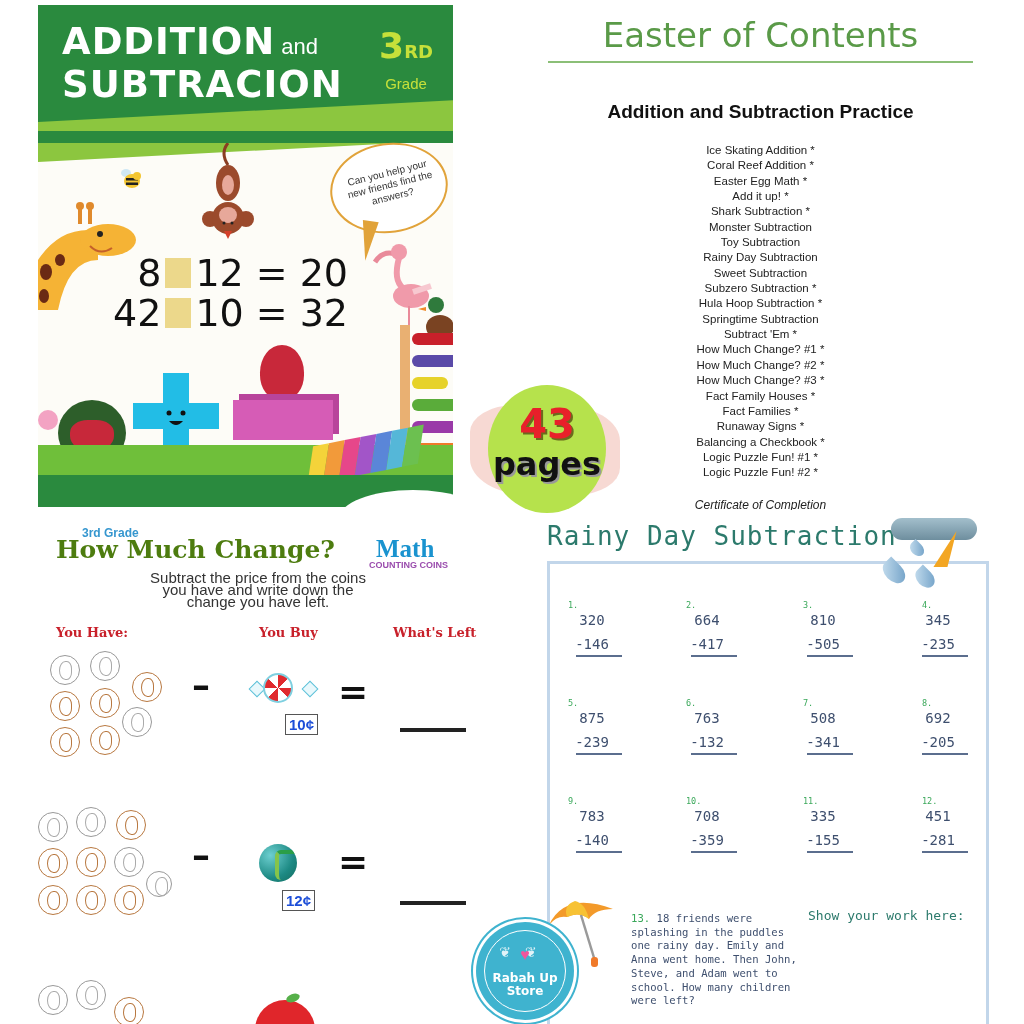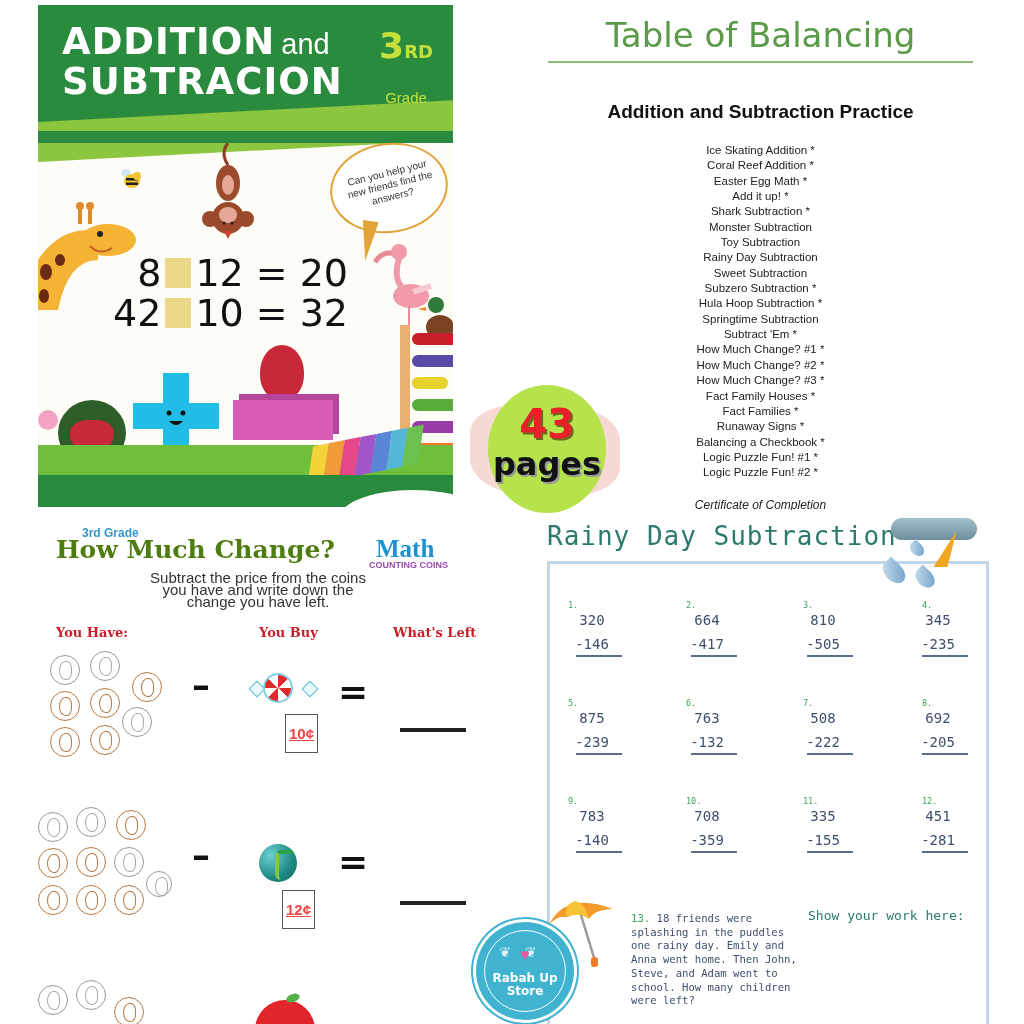--- a/index.html
+++ b/index.html
@@ -5,25 +5,25 @@
   * { box-sizing: border-box; margin: 0; padding: 0; }
   html, body { width: 1024px; height: 1024px; overflow: hidden; background: #ffffff; font-family: "Liberation Sans", sans-serif; }
   .canvas { position: relative; width: 1024px; height: 1024px; background: #fff; }
 
   
   .cover { position: absolute; left: 38px; top: 5px; width: 415px; height: 502px; background: #fdfcf7; overflow: hidden; }
   .cover-header { position: absolute; left: 0; top: 0; width: 415px; height: 135px; background: #2a8a3e; }
   .cover-header-lip { position: absolute; left: -20px; top: 118px; width: 480px; height: 40px; background: #8cc63f; border-radius: 0 0 0 0; transform: rotate(-3deg); transform-origin: left top; }
   .cover-header-lip2 { position: absolute; left: 0; top: 126px; width: 415px; height: 12px; background: #2a8a3e; }
   .cover-title { position: absolute; left: 24px; top: 18px; color: #fff; font-family: "DejaVu Sans", sans-serif; font-weight: 900; font-size: 37px; line-height: 38px; letter-spacing: 1px; }
-  .cover-title .and { font-family: "Liberation Sans", sans-serif; font-weight: 400; font-size: 29px; letter-spacing: 0; margin-left: 6px; }
+  .cover-title .and { font-family: "Liberation Sans", sans-serif; font-weight: 400; font-size: 22px; letter-spacing: 0; margin-left: 6px; }
   .grade-badge { position: absolute; left: 338px; top: 24px; width: 60px; text-align: center; color: #c6e03a; }
   .grade-num { font-family: "DejaVu Sans", sans-serif; font-weight: 900; font-size: 36px; line-height: 34px; }
   .grade-num sup { font-size: 18px; vertical-align: baseline; }
-  .grade-label { font-size: 15px; color: #c6e03a; margin-top: 20px; }
+  .grade-label { font-size: 15px; color: #c6e03a; margin-top: 6px; }
 
   .speech { position: absolute; left: 292px; top: 138px; width: 118px; height: 90px; border: 2px solid #e1a33a; border-radius: 50%; background: #fff; transform: rotate(-8deg); }
   .speech-tail { position: absolute; left: 322px; top: 216px; width: 0; height: 0; border-left: 8px solid transparent; border-right: 8px solid transparent; border-top: 40px solid #e1a33a; transform: rotate(8deg); }
   .speech-text { position: absolute; left: 302px; top: 162px; width: 100px; text-align: center; font-size: 10px; line-height: 12px; color: #333; transform: rotate(-14deg); }
 
   .equations { position: absolute; left: 60px; top: 248px; width: 250px; text-align: right; font-family: "DejaVu Sans", sans-serif; font-size: 38px; line-height: 40px; color: #111; }
   .eq-line { display: flex; justify-content: flex-end; align-items: center; gap: 4px; white-space: nowrap; }
   .eq-blank { display: inline-block; width: 26px; height: 30px; background: #ecd88b; }
 
   .monkey { position: absolute; left: 160px; top: 138px; width: 60px; height: 100px; }
@@ -71,21 +71,21 @@
   .change-instr { position: absolute; left: 100px; top: 57px; width: 240px; text-align: center; font-size: 15px; line-height: 12px; color: #333; }
   .col-head { position: absolute; top: 110px; font-family: "DejaVu Serif", serif; font-weight: 900; font-size: 13px; color: #c8202a; }
   .coin { position: absolute; width: 30px; height: 30px; border-radius: 50%; border: 1.5px solid #999; background: #fff; }
   .coin.penny { border-color: #b87840; }
   .coin::after { content: ""; position: absolute; left: 8px; top: 5px; width: 11px; height: 17px; border: 1px solid currentColor; border-radius: 50% 40% 40% 50%; }
   .coin.penny { color: #b87840; }
   .coin.silver { color: #aaa; }
   .coin.dime { width: 26px; height: 26px; }
   .op { position: absolute; font-family: "DejaVu Sans", sans-serif; font-weight: 900; font-size: 36px; color: #111; }
   .answer-line { position: absolute; width: 66px; height: 4px; background: #222; }
-  .price-tag { position: absolute; border: 1.2px solid #555; padding: 10px 3px; font-weight: 700; font-size: 15px; color: #ef4444; background: #fff; text-decoration: underline; }
+  .price-tag { position: absolute; border: 1.2px solid #555; padding: 1px 3px; font-weight: 700; font-size: 15px; color: #1d4ed8; background: #fff; }
   .candy { position: absolute; width: 30px; height: 30px; border-radius: 50%; background: conic-gradient(#e02a2e 0 45deg, #fff 45deg 90deg, #e02a2e 90deg 135deg, #fff 135deg 180deg, #e02a2e 180deg 225deg, #fff 225deg 270deg, #e02a2e 270deg 315deg, #fff 315deg 360deg); border: 2px solid #7fd0e0; }
   .candy-wrap { position: absolute; width: 12px; height: 12px; border: 1.5px solid #5cc0d8; transform: rotate(45deg); background: #e8f8fc; }
   .marble { position: absolute; width: 38px; height: 38px; border-radius: 50%; background: radial-gradient(circle at 30% 30%, #6dcfd0, #1d8a84 60%, #146b5e); overflow: hidden; }
   .marble::after { content: ""; position: absolute; left: 16px; top: 6px; width: 22px; height: 26px; border-left: 4px solid #85c44a; border-top: 4px solid #2a9e48; border-radius: 6px; }
   .apple { position: absolute; width: 60px; height: 30px; background: #e0262b; border-radius: 30px 30px 0 0; }
   .apple-leaf { position: absolute; width: 14px; height: 8px; background: #56b04a; border-radius: 50%; transform: rotate(-20deg); }
 
   
   .rainy { position: absolute; left: 545px; top: 515px; width: 450px; height: 509px; overflow: hidden; }
   .rainy-title { position: absolute; left: 2px; top: 6px; font-family: "DejaVu Sans Mono", monospace; font-size: 26px; letter-spacing: 1px; color: #2c7a6c; }
@@ -236,21 +236,21 @@
         <span style="background:#a255c8"></span>
         <span style="background:#5a86d8"></span>
         <span style="background:#55b7d8"></span>
         <span style="background:#6cc050"></span>
     </div>
     <div class="cover-bottom"></div>
     <div class="cover-bottom-white"></div>
   </div>
 
   <div class="toc">
-    <div class="toc-title">Table of Balancing</div>
+    <div class="toc-title">Easter of Contents</div>
     <div class="toc-rule"></div>
     <div class="toc-subtitle">Addition and Subtraction Practice</div>
     <ul class="toc-list">
       <li>Ice Skating Addition *</li>
       <li>Coral Reef Addition *</li>
       <li>Easter Egg Math *</li>
       <li>Add it up! *</li>
       <li>Shark Subtraction *</li>
       <li>Monster Subtraction</li>
       <li>Toy Subtraction</li>
@@ -374,21 +374,21 @@
     </div>
     <div class="prob-num" style="left:141px;top:183px">6.</div>
     <div class="prob" style="left:132px;top:193px">
       <div class="prob-top">763</div>
       <div class="prob-bot">-132</div>
       <div class="prob-line"></div>
     </div>
     <div class="prob-num" style="left:258px;top:183px">7.</div>
     <div class="prob" style="left:248px;top:193px">
       <div class="prob-top">508</div>
-      <div class="prob-bot">-222</div>
+      <div class="prob-bot">-341</div>
       <div class="prob-line"></div>
     </div>
     <div class="prob-num" style="left:377px;top:183px">8.</div>
     <div class="prob" style="left:363px;top:193px">
       <div class="prob-top">692</div>
       <div class="prob-bot">-205</div>
       <div class="prob-line"></div>
     </div>
 
     <div class="prob-num" style="left:23px;top:281px">9.</div>

